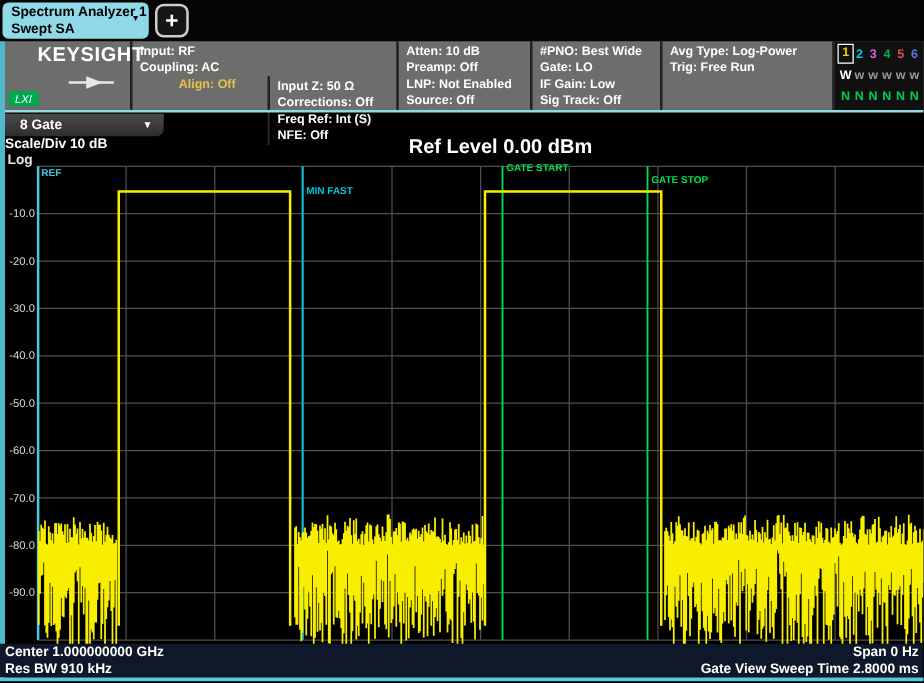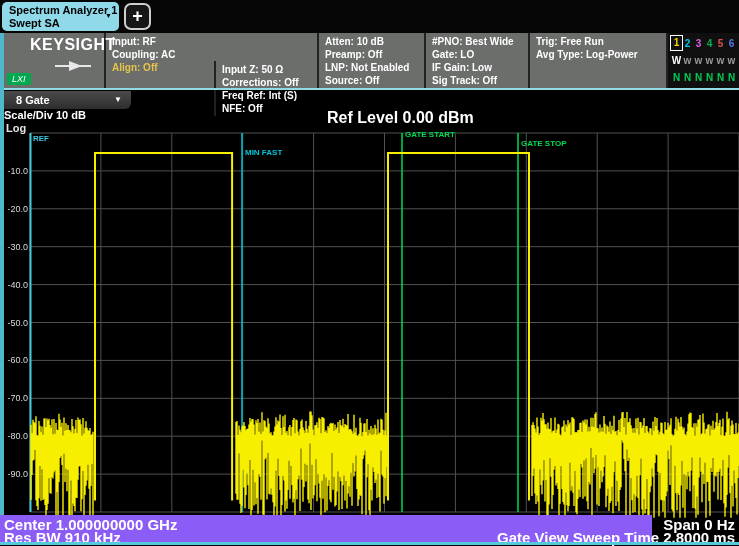--- a/index.html
+++ b/index.html
@@ -20,21 +20,21 @@
   
   .measbar{position:absolute;left:4px;top:33px;width:735px;height:55px;background:#6b6e6b;
            display:flex;flex-direction:row;}
   .brandcell{position:relative;width:100px;height:55px;}
   .brand{color:#fff;font-size:16px;font-weight:bold;letter-spacing:0.5px;padding:3px 0 0 6px;margin-left:20px;}
   .sweeparrow{position:absolute;left:50px;top:27px;}
   .lxi{position:absolute;left:3px;top:40px;background:#00a94f;color:#fff;font-size:9px;
        font-weight:normal;font-style:italic;padding:1px 5px;border-radius:2px;}
   .mcol{height:55px;border-left:2px solid #222;padding:2px 0 0 6px;color:#fff;
         font-size:10px;font-weight:bold;line-height:13px;overflow:hidden;}
-  .mcol .amber{color:#e8c24a;}
+  .mcol .amber{color:#e8c24a;margin-left:31px;}
   .c1{width:110px;}.c2{width:103px;margin-top:28px;}.c3{width:107px;}.c4{width:104px;}.c5{width:138px;}
   .tracetable{width:73px;height:55px;background:#101010;border-left:2px solid #222;
               padding:2px 0 0 3px;font-size:10px;font-weight:bold;line-height:17px;}
   .trow{display:flex;height:17px;}
   .tcell{display:inline-block;width:11px;text-align:center;}
   .tcell.selected{outline:1px solid #fff;height:14px;line-height:14px;margin-top:1px;}
   .twd{color:#9a9a9a;}
   .tw{color:#fff;}
 
   
@@ -51,22 +51,22 @@
   .reflevel{position:absolute;left:327px;top:109px;color:#fff;font-size:16px;font-weight:bold;}
   .loglabel{position:absolute;left:6px;top:122px;color:#e3e3e3;font-size:11px;font-weight:bold;}
 
   
   #plot{position:absolute;left:0;top:0;width:739px;height:546px;}
   #plot text{font-family:"Liberation Sans",sans-serif;}
   #plot .mlabel{font-weight:bold;font-size:8px;}
   #plot .ytick{font-size:9px;}
 
   
-  .footer{position:absolute;left:0;top:515px;width:652px;height:27px;background:#8b5cf6;
-          color:#fff;font-size:15px;font-weight:bold;}
+  .footer{position:absolute;left:0;top:515px;width:739px;height:27px;background:#0f172a;
+          color:#fff;font-size:11px;font-weight:bold;}
   .frow{position:absolute;left:4px;width:731px;height:13px;}
   .frow .left{position:absolute;left:0;top:0;}
   .frow .right{position:absolute;right:0;top:0;}
 </style>
 </head>
 <body>
 
 <div class="app">
 
   <div class="tabbar">
@@ -105,22 +105,22 @@
       <div>LNP: Not Enabled</div>
       <div>Source: Off</div>
     </div>
     <div class="mcol c4">
       <div>#PNO: Best Wide</div>
       <div>Gate: LO</div>
       <div>IF Gain: Low</div>
       <div>Sig Track: Off</div>
     </div>
     <div class="mcol c5">
+      <div>Avg Type: Log-Power</div>
       <div>Trig: Free Run</div>
-      <div>Avg Type: Log-Power</div>
     </div>
 
     <div class="tracetable">
       <div class="trow">
         <span class="tcell selected" style="color: rgb(245, 212, 0);">1</span>
         <span class="tcell" style="color: rgb(0, 200, 232);">2</span>
         <span class="tcell" style="color: rgb(224, 92, 224);">3</span>
         <span class="tcell" style="color: rgb(0, 176, 80);">4</span>
         <span class="tcell" style="color: rgb(224, 80, 80);">5</span>
         <span class="tcell" style="color: rgb(92, 120, 232);">6</span>

